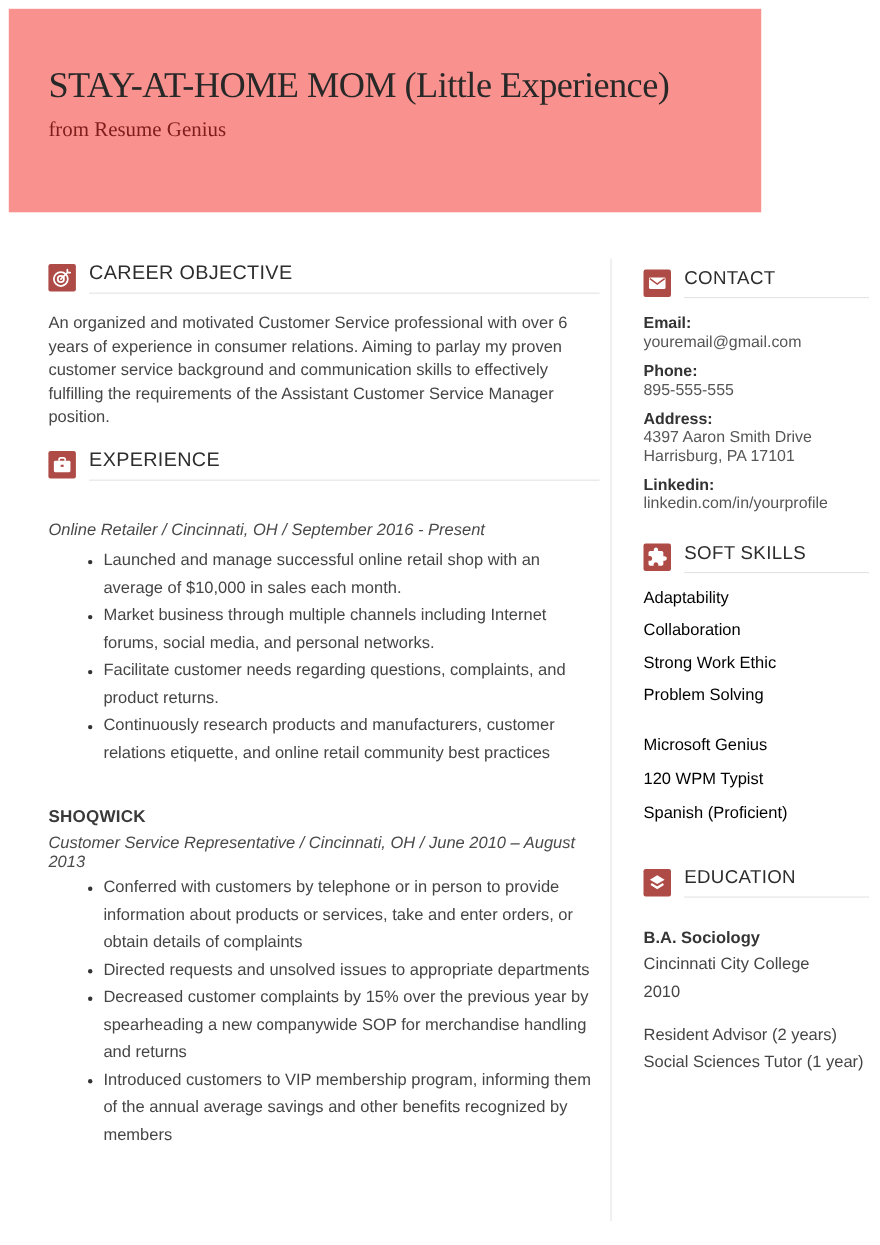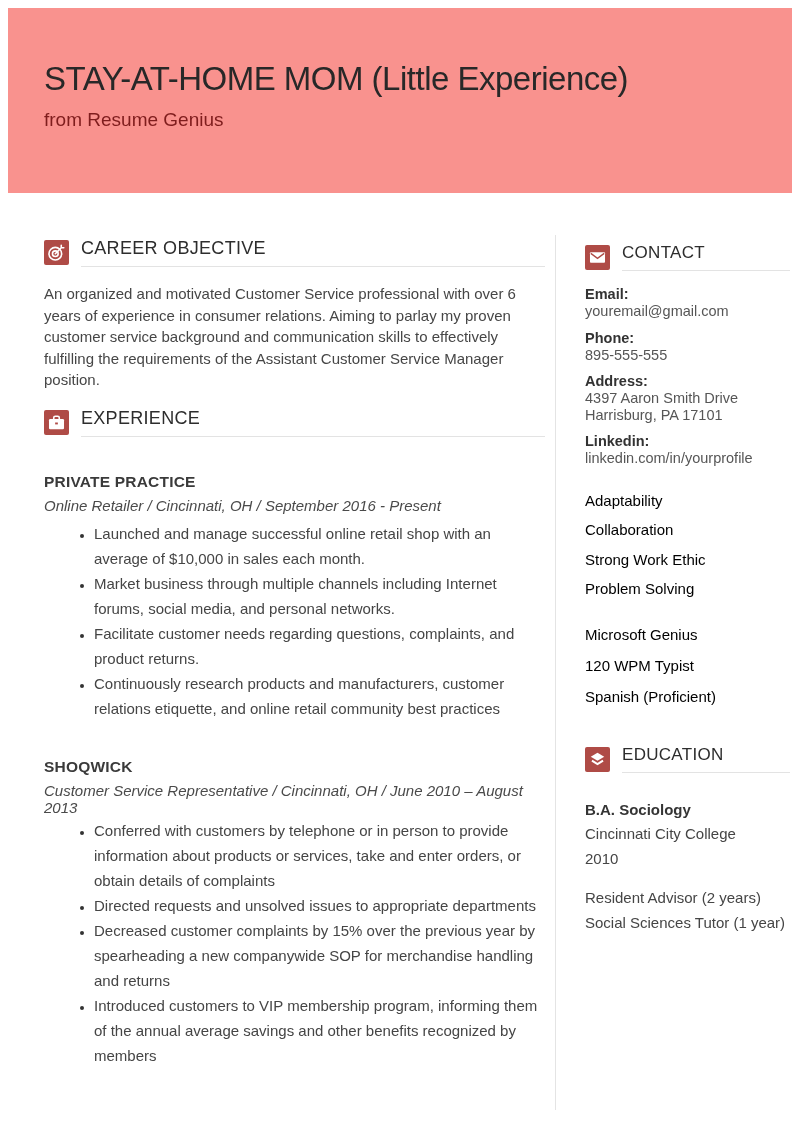--- a/index.html
+++ b/index.html
@@ -4,22 +4,22 @@
 <style>
   * { margin:0; padding:0; box-sizing:border-box; }
   html,body { background:#ffffff; }
   body {
     width:800px; height:1132px; position:relative; overflow:hidden;
     font-family:"Liberation Sans", sans-serif; color:#434343;
   }
 
   
   .banner {
-    position:absolute; left:8px; top:8px; width:784px; height:185px;
-    background:#f9928e; padding:52px 36px 17px 36px;
+    position:absolute; left:8px; top:8px; width:684px; height:185px;
+    background:#f9928e; padding:52px 36px 17px 36px;font-family:Liberation Serif, serif;
   }
   .banner-title { font-size:33px; font-weight:400; color:#282828; letter-spacing:-0.5px; }
   .banner-sub   { font-size:19px; font-weight:400; color:#7f1d1d; margin-top:11px; }
 
   
   .v-divider { position:absolute; left:555px; top:235px; width:1px; height:875px; background:#e4e4e4; }
 
   
   .col-left  { position:absolute; left:44px;  top:238px; width:501px; }
   .col-right { position:absolute; left:585px; top:243px; width:205px; }
@@ -102,21 +102,20 @@
         <svg viewBox="0 0 24 24">
           <rect x="2.5" y="7.5" width="19" height="13" rx="1.5" fill="#fff"></rect>
           <path d="M8.5 7.5 V6 a2 2 0 0 1 2-2 h3 a2 2 0 0 1 2 2 v1.5" fill="none" stroke="#fff" stroke-width="2"></path>
           <rect x="10.3" y="12" width="3.4" height="2.4" fill="#af4b46"></rect>
         </svg>
       </span>
       <h2 class="sec-title">EXPERIENCE</h2>
     </div>
 
     <div class="job">
-      <div class="job-company">PRIVATE PRACTICE</div>
       <div class="job-meta">Online Retailer / Cincinnati, OH / September 2016 - Present</div>
       <ul class="job-bullets">
         <li>Launched and manage successful online retail shop with an average of $10,000 in sales each month.</li>
         <li>Market business through multiple channels including Internet forums, social media, and personal networks.</li>
         <li>Facilitate customer needs regarding questions, complaints, and product returns.</li>
         <li>Continuously research products and manufacturers, customer relations etiquette, and online retail community best practices</li>
       </ul>
     </div>
 
     <div class="job tight">
@@ -160,20 +159,28 @@
         <div class="field-line">Harrisburg, PA 17101</div>
       </div>
       <div class="field">
         <div class="field-label">Linkedin:</div>
         <div class="field-line">linkedin.com/in/yourprofile</div>
       </div>
     </div>
   </section>
 
   <section class="sec-block">
+    <div class="sec-head">
+      <span class="sec-icon">
+        <svg viewBox="0 0 24 24">
+          <path fill="#fff" d="M20.5 11H19V7c0-1.1-.9-2-2-2h-4V3.5C13 2.12 11.88 1 10.5 1S8 2.12 8 3.5V5H4c-1.1 0-1.99.9-1.99 2v3.8H3.5c1.49 0 2.7 1.21 2.7 2.7s-1.21 2.7-2.7 2.7H2V20c0 1.1.9 2 2 2h3.8v-1.5c0-1.49 1.21-2.7 2.7-2.7 1.49 0 2.7 1.21 2.7 2.7V22H17c1.1 0 2-.9 2-2v-4h1.5c1.38 0 2.5-1.12 2.5-2.5S21.88 11 20.5 11z"></path>
+        </svg>
+      </span>
+      <h2 class="sec-title">SOFT SKILLS</h2>
+    </div>
     <div class="skill-list">
       <div class="skill-item">Adaptability</div>
       <div class="skill-item">Collaboration</div>
       <div class="skill-item">Strong Work Ethic</div>
       <div class="skill-item">Problem Solving</div>
     </div>
   </section>
 
   <section class="sec-block gap-lg">
     <div class="skill-list spaced">

